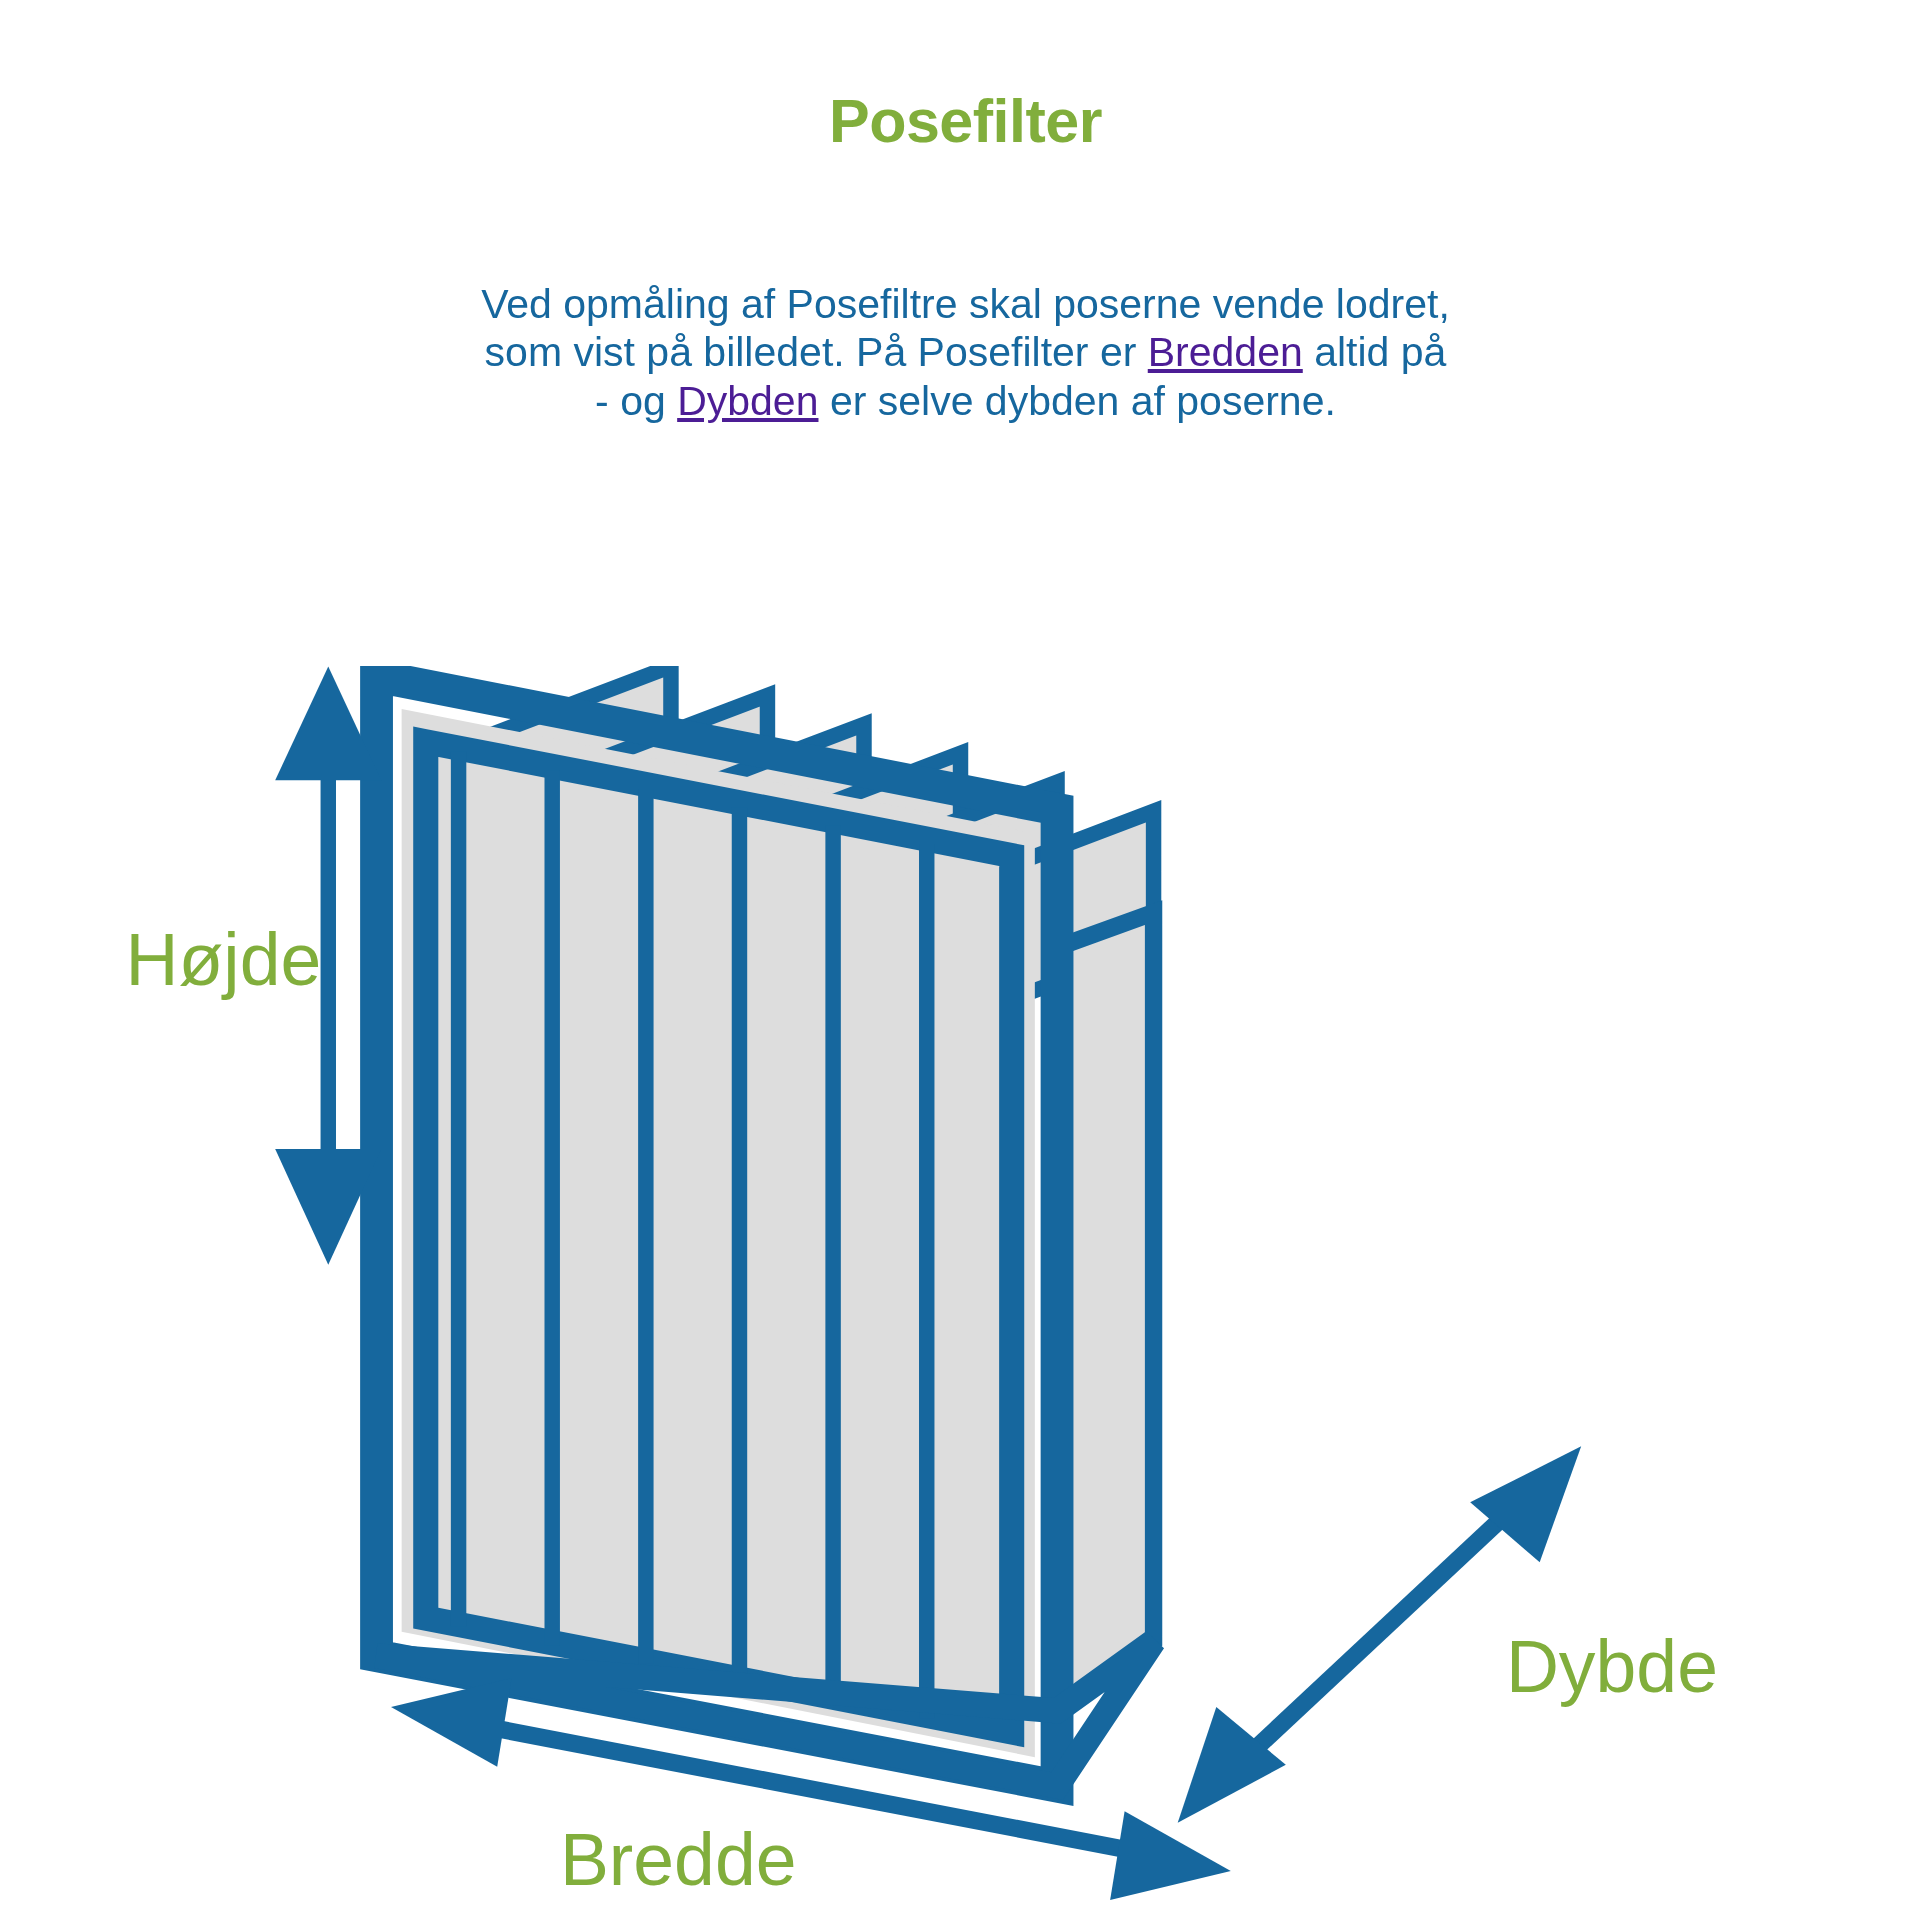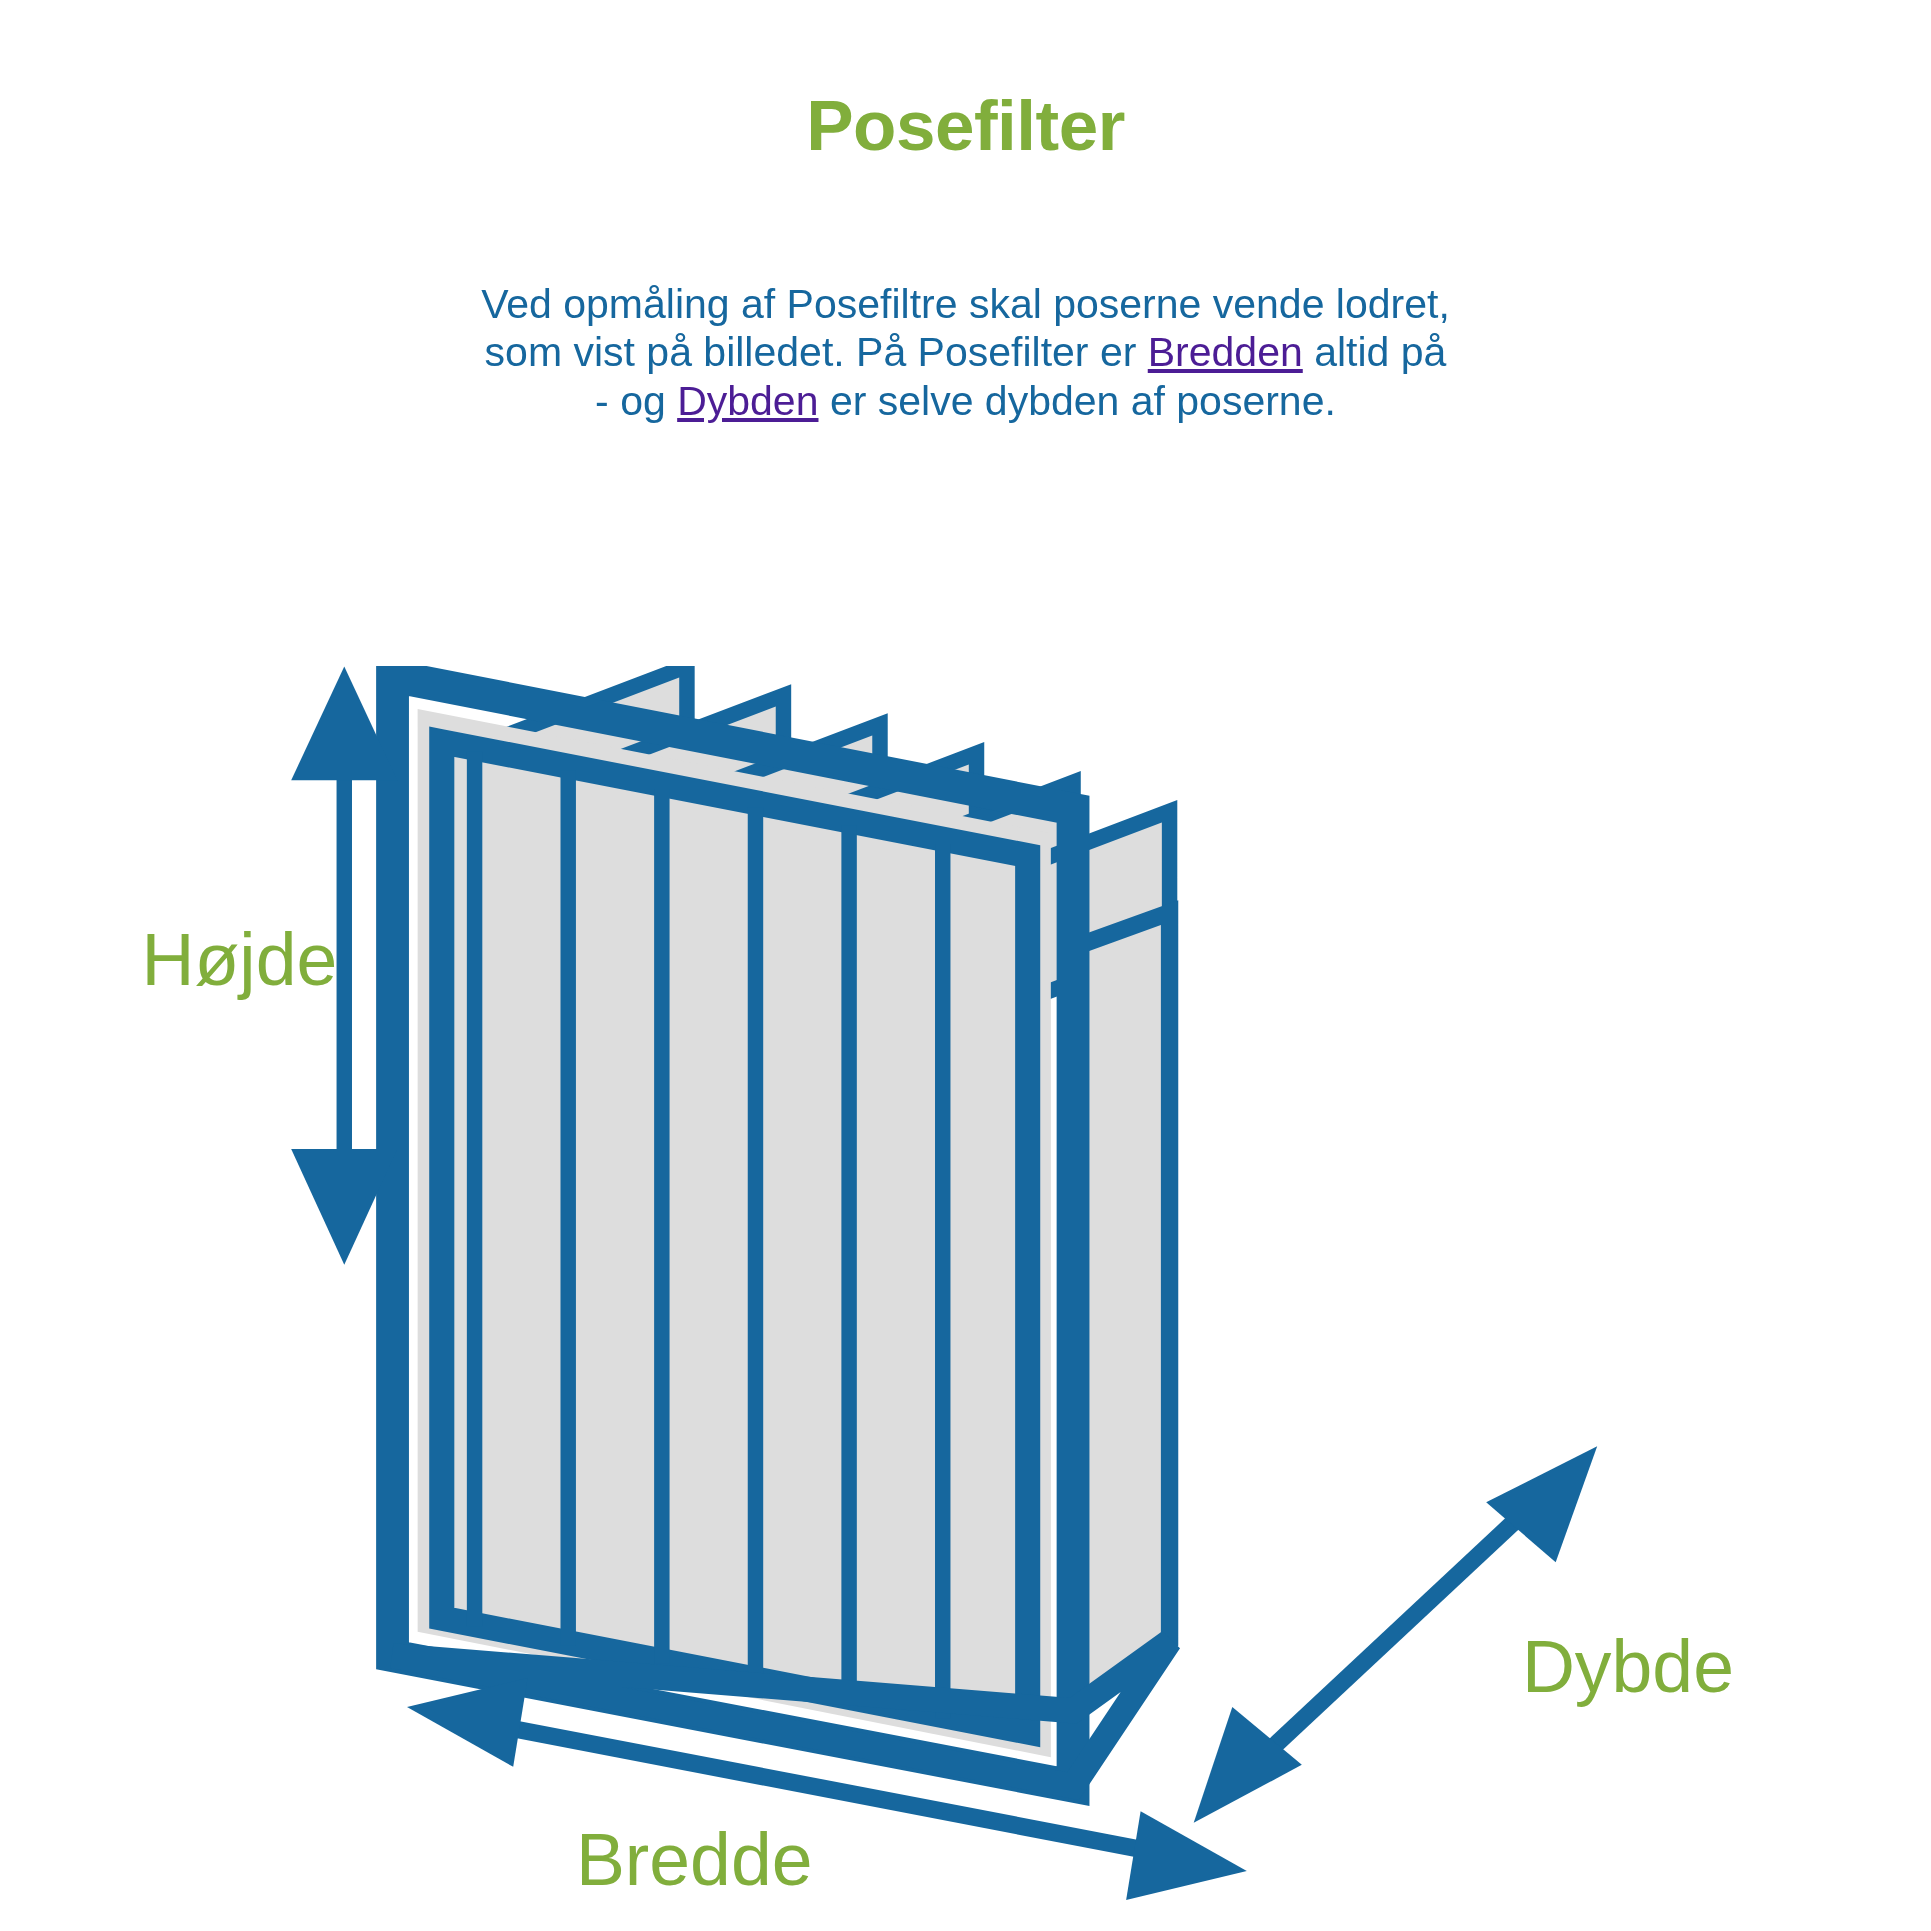--- a/index.html
+++ b/index.html
@@ -20,21 +20,21 @@
     background: #ffffff;
   }
 
   
   .title {
     position: absolute;
     top: 89px;
     left: 0;
     width: 1931px;
     text-align: center;
-    font-size: 71px;
+    font-size: 61px;
     font-weight: bold;
     color: #81ae3c;
     letter-spacing: -0.5px;
     line-height: 1.05;
   }
 
   .intro {
     position: absolute;
     top: 280px;
     left: 77px;
@@ -50,21 +50,21 @@
   }
   .intro .ln {
     display: block;
     white-space: nowrap;
   }
 
   
   .diagram {
     position: absolute;
     top: 666px;
-    left: 74px;
+    left: 58px;
     width: 1834px;
     height: 1246px;
   }
   .diagram svg {
     display: block;
     width: 100%;
     height: 100%;
   }
 
   .dim-label {

